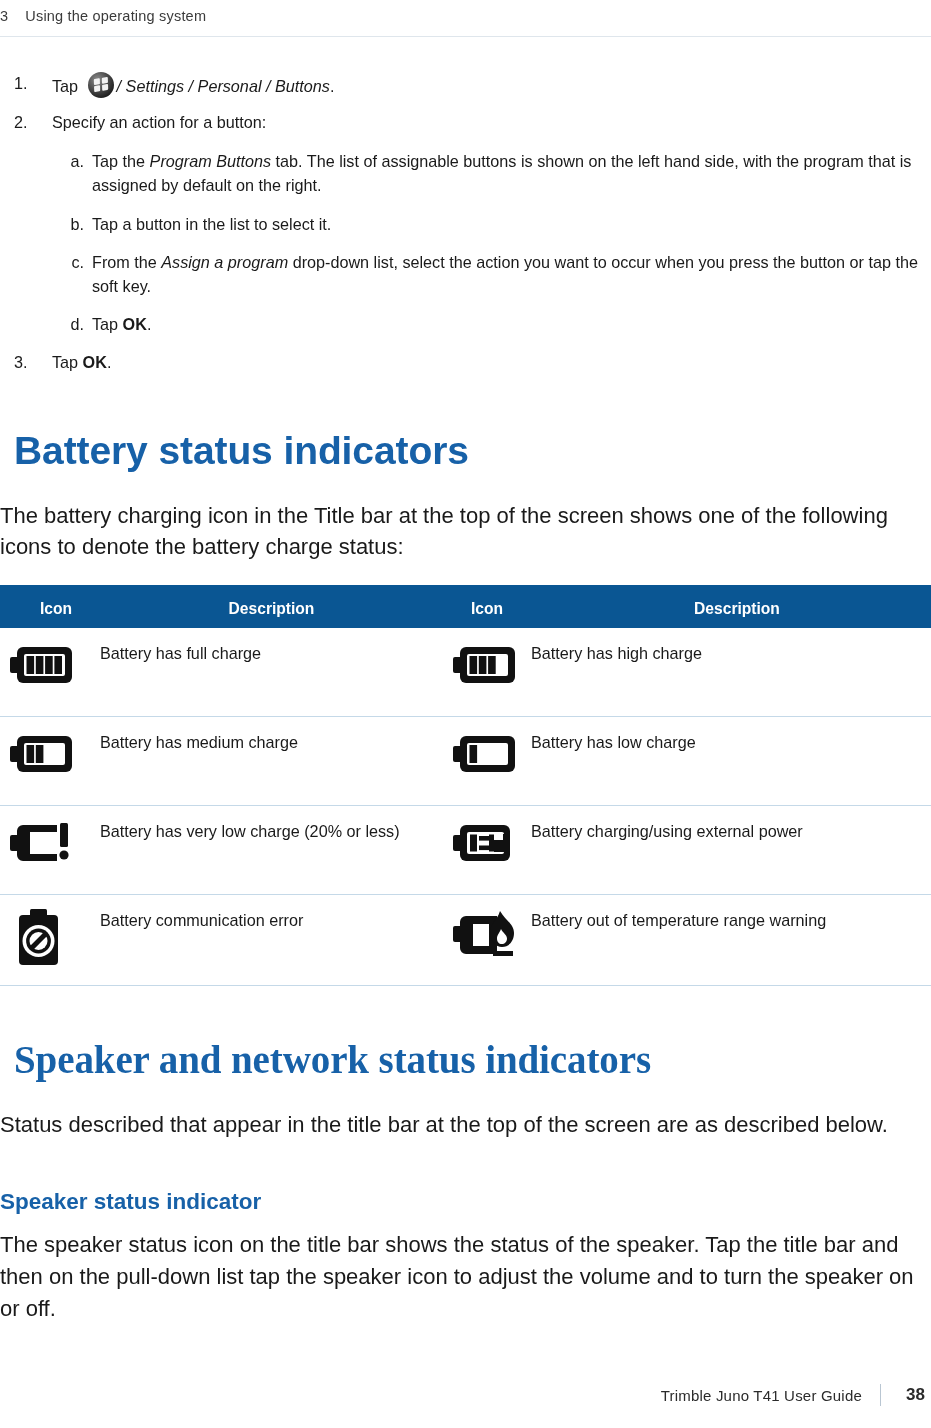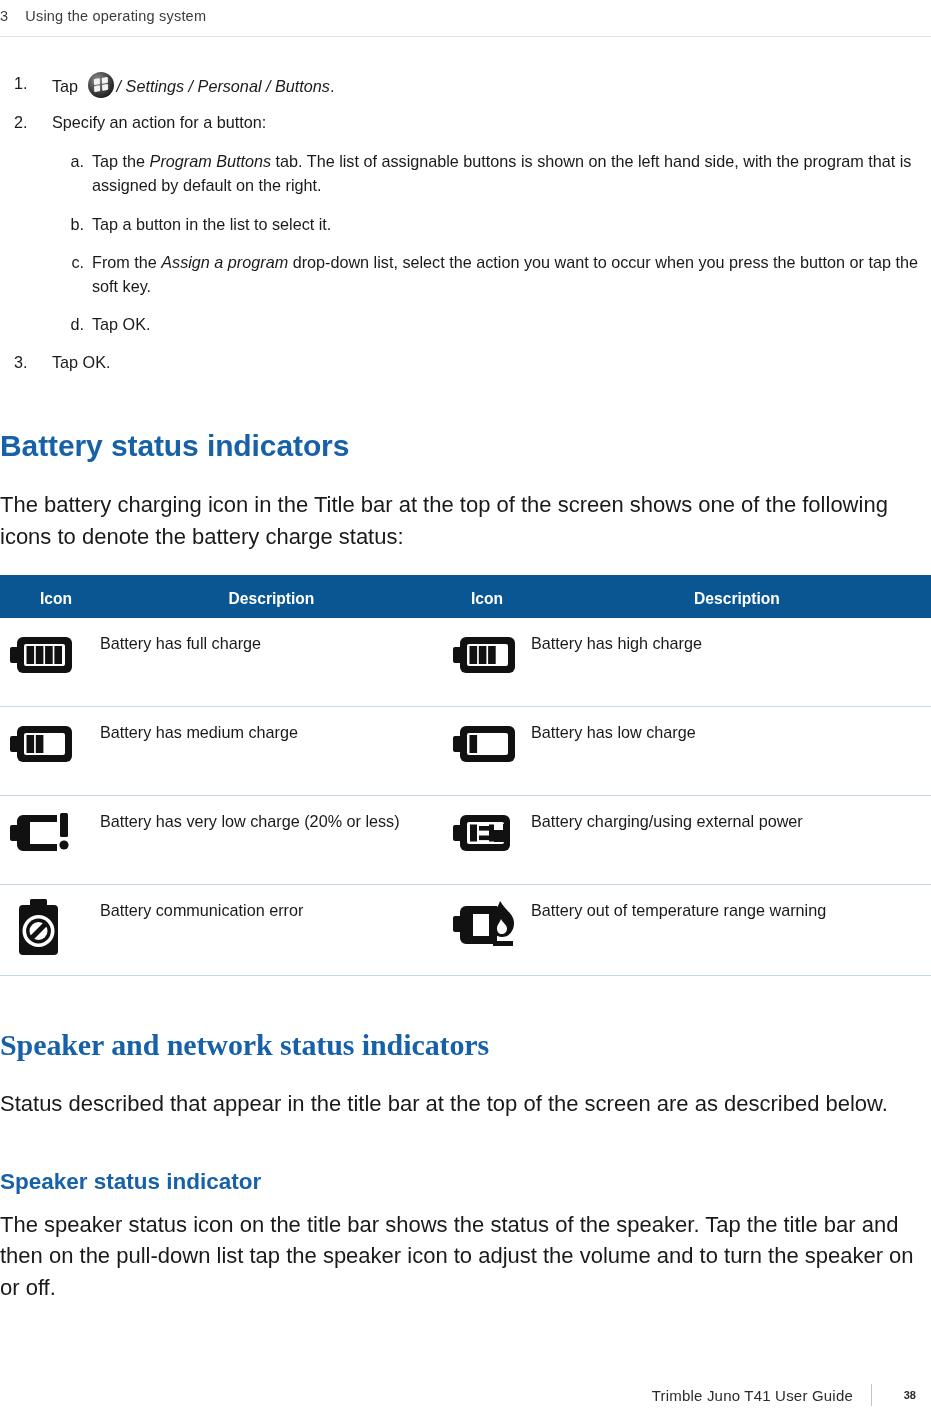--- a/index.html
+++ b/index.html
@@ -94,21 +94,21 @@
   }
   ol.level2 > li > .marker {
     position: absolute;
     left: 2px;
     top: 0;
     width: 30px;
     text-align: right;
     font-size: 16.2px;
   }
   .it { font-style: italic; }
-  .bd { font-weight: normal; text-align: center; }
+  .bd { font-weight: bold; text-align: center; }
 
   
   .start-orb {
     display: inline-block;
     vertical-align: -6px;
     width: 26px;
     height: 26px;
     margin: 0 3px 0 5px;
     border-radius: 50%;
     background: radial-gradient(circle at 36% 30%, #8d8d8d 0%, #4c4c4c 42%, #1b1b1b 78%, #050505 100%);
@@ -128,24 +128,24 @@
     transform: skewY(-7deg) rotate(-2deg);
   }
   .start-orb .flag i {
     display: block;
     background: #f2f2f2;
     border-radius: 1px;
   }
 
   
   h1.h1 {
-    font-size: 30px;
+    font-size: 39px;
     font-weight: bold;
     color: #1761a8;
-    margin: 0;
+    margin: 14px;
     padding: 0;
     letter-spacing: -0.1px;
     line-height: 1.15;
   }
   h2.h2 {
     font-size: 22.5px;
     font-weight: bold;
     color: #1761a8;
     margin: 0;
     padding: 0;
@@ -216,24 +216,24 @@
     letter-spacing: 0.2px;
   }
   .footer .divider {
     width: 1px;
     height: 22px;
     background: #b9c6d2;
     margin: 0 18px;
   }
   .footer .page-no {
     font-weight: bold;
-    font-size: 11px;
+    font-size: 17px;
     min-width: 26px;
     text-align: right;
-    padding-right: 15px;
+    padding-right: 6px;
   }
 </style>
 </head>
 <body>
 
 <div class="page">
 
   <div class="running-header">
     <span class="chapter-num">3</span>
     <span>Using the  operating system</span>

